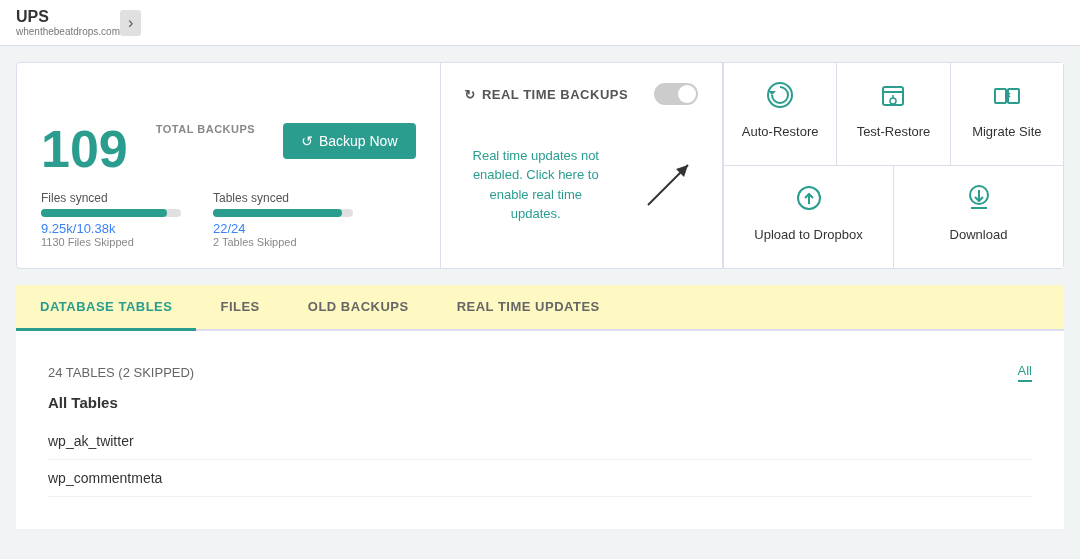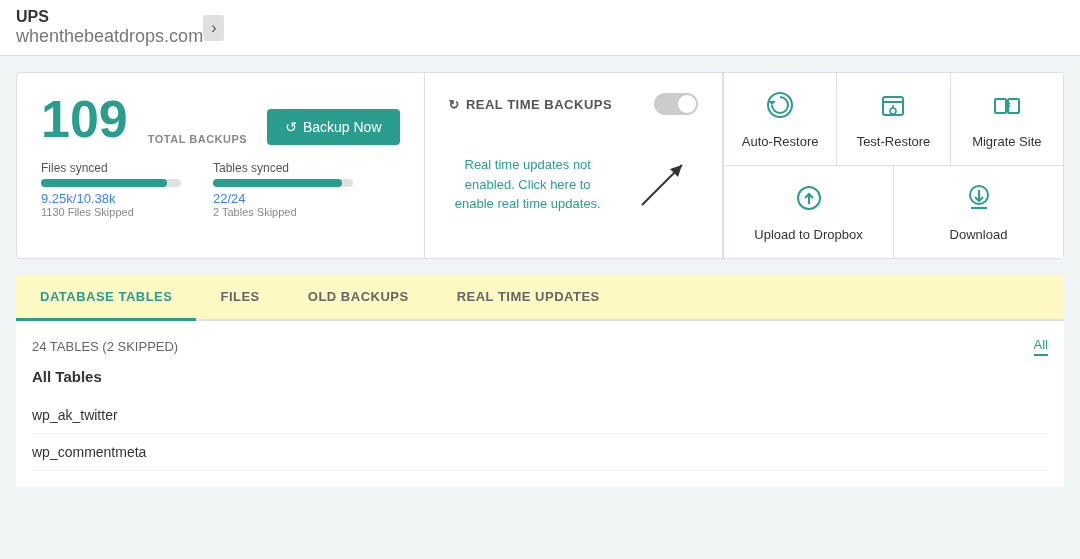--- a/index.html
+++ b/index.html
@@ -8,21 +8,21 @@
     
     .header-bar {
       background: #fff;
       padding: 8px 16px;
       border-bottom: 1px solid #dde;
       display: flex;
       align-items: center;
       justify-content: flex-start;
     }
     .header-title { font-size: 16px; font-weight: bold; color: #333; }
-    .header-url { font-size: 18px; color: #777; }
+    .header-url { font-size: 10px; color: #777; }
     .header-right { display: flex; align-items: center; }
     .chevron-btn {
       background: #e0e0e0;
       border: none;
       cursor: pointer;
       padding: 4px 8px;
       border-radius: 3px;
       font-size: 16px;
       color: #555;
     }
@@ -43,23 +43,24 @@
     }
 
     
     .total-backups-panel {
       padding: 20px 24px;
       border-right: 1px solid #dde;
       min-width: 370px;
     }
     .total-backups-row {
       display: flex;
-      align-items: flex-end;
-      gap: 20px;
+      align-items: flex-start;
+      gap: 28px;
       margin-bottom: 16px;
+      margin-top: 40px;
     }
     .total-number {
       font-size: 52px;
       font-weight: bold;
       color: #2a9d8f;
       line-height: 1;
     }
     .total-label {
       font-size: 11px;
       color: #888;
@@ -182,21 +183,21 @@
       border-bottom: 1px solid #dde;
     }
     .actions-row:last-child {
       border-bottom: none;
     }
     .action-btn {
       flex: 1;
       display: flex;
       flex-direction: column;
       align-items: center;
-      justify-content: center;
+      justify-content: flex-start;
       padding: 16px 12px;
       cursor: pointer;
       border: none;
       background: #fff;
       border-left: 1px solid #dde;
       gap: 6px;
       font-size: 13px;
       color: #333;
     }
     .action-icon {
@@ -223,21 +224,21 @@
       margin-bottom: -2px;
     }
     .tab.active {
       color: #2a9d8f;
       border-bottom: 3px solid #2a9d8f;
     }
 
     
     .tables-content {
       background: #fff;
-      padding: 16px;
+      padding: 32px;
     }
     .tables-header {
       display: flex;
       justify-content: space-between;
       align-items: center;
       margin-bottom: 12px;
     }
     .tables-count {
       font-size: 13px;
       color: #666;

